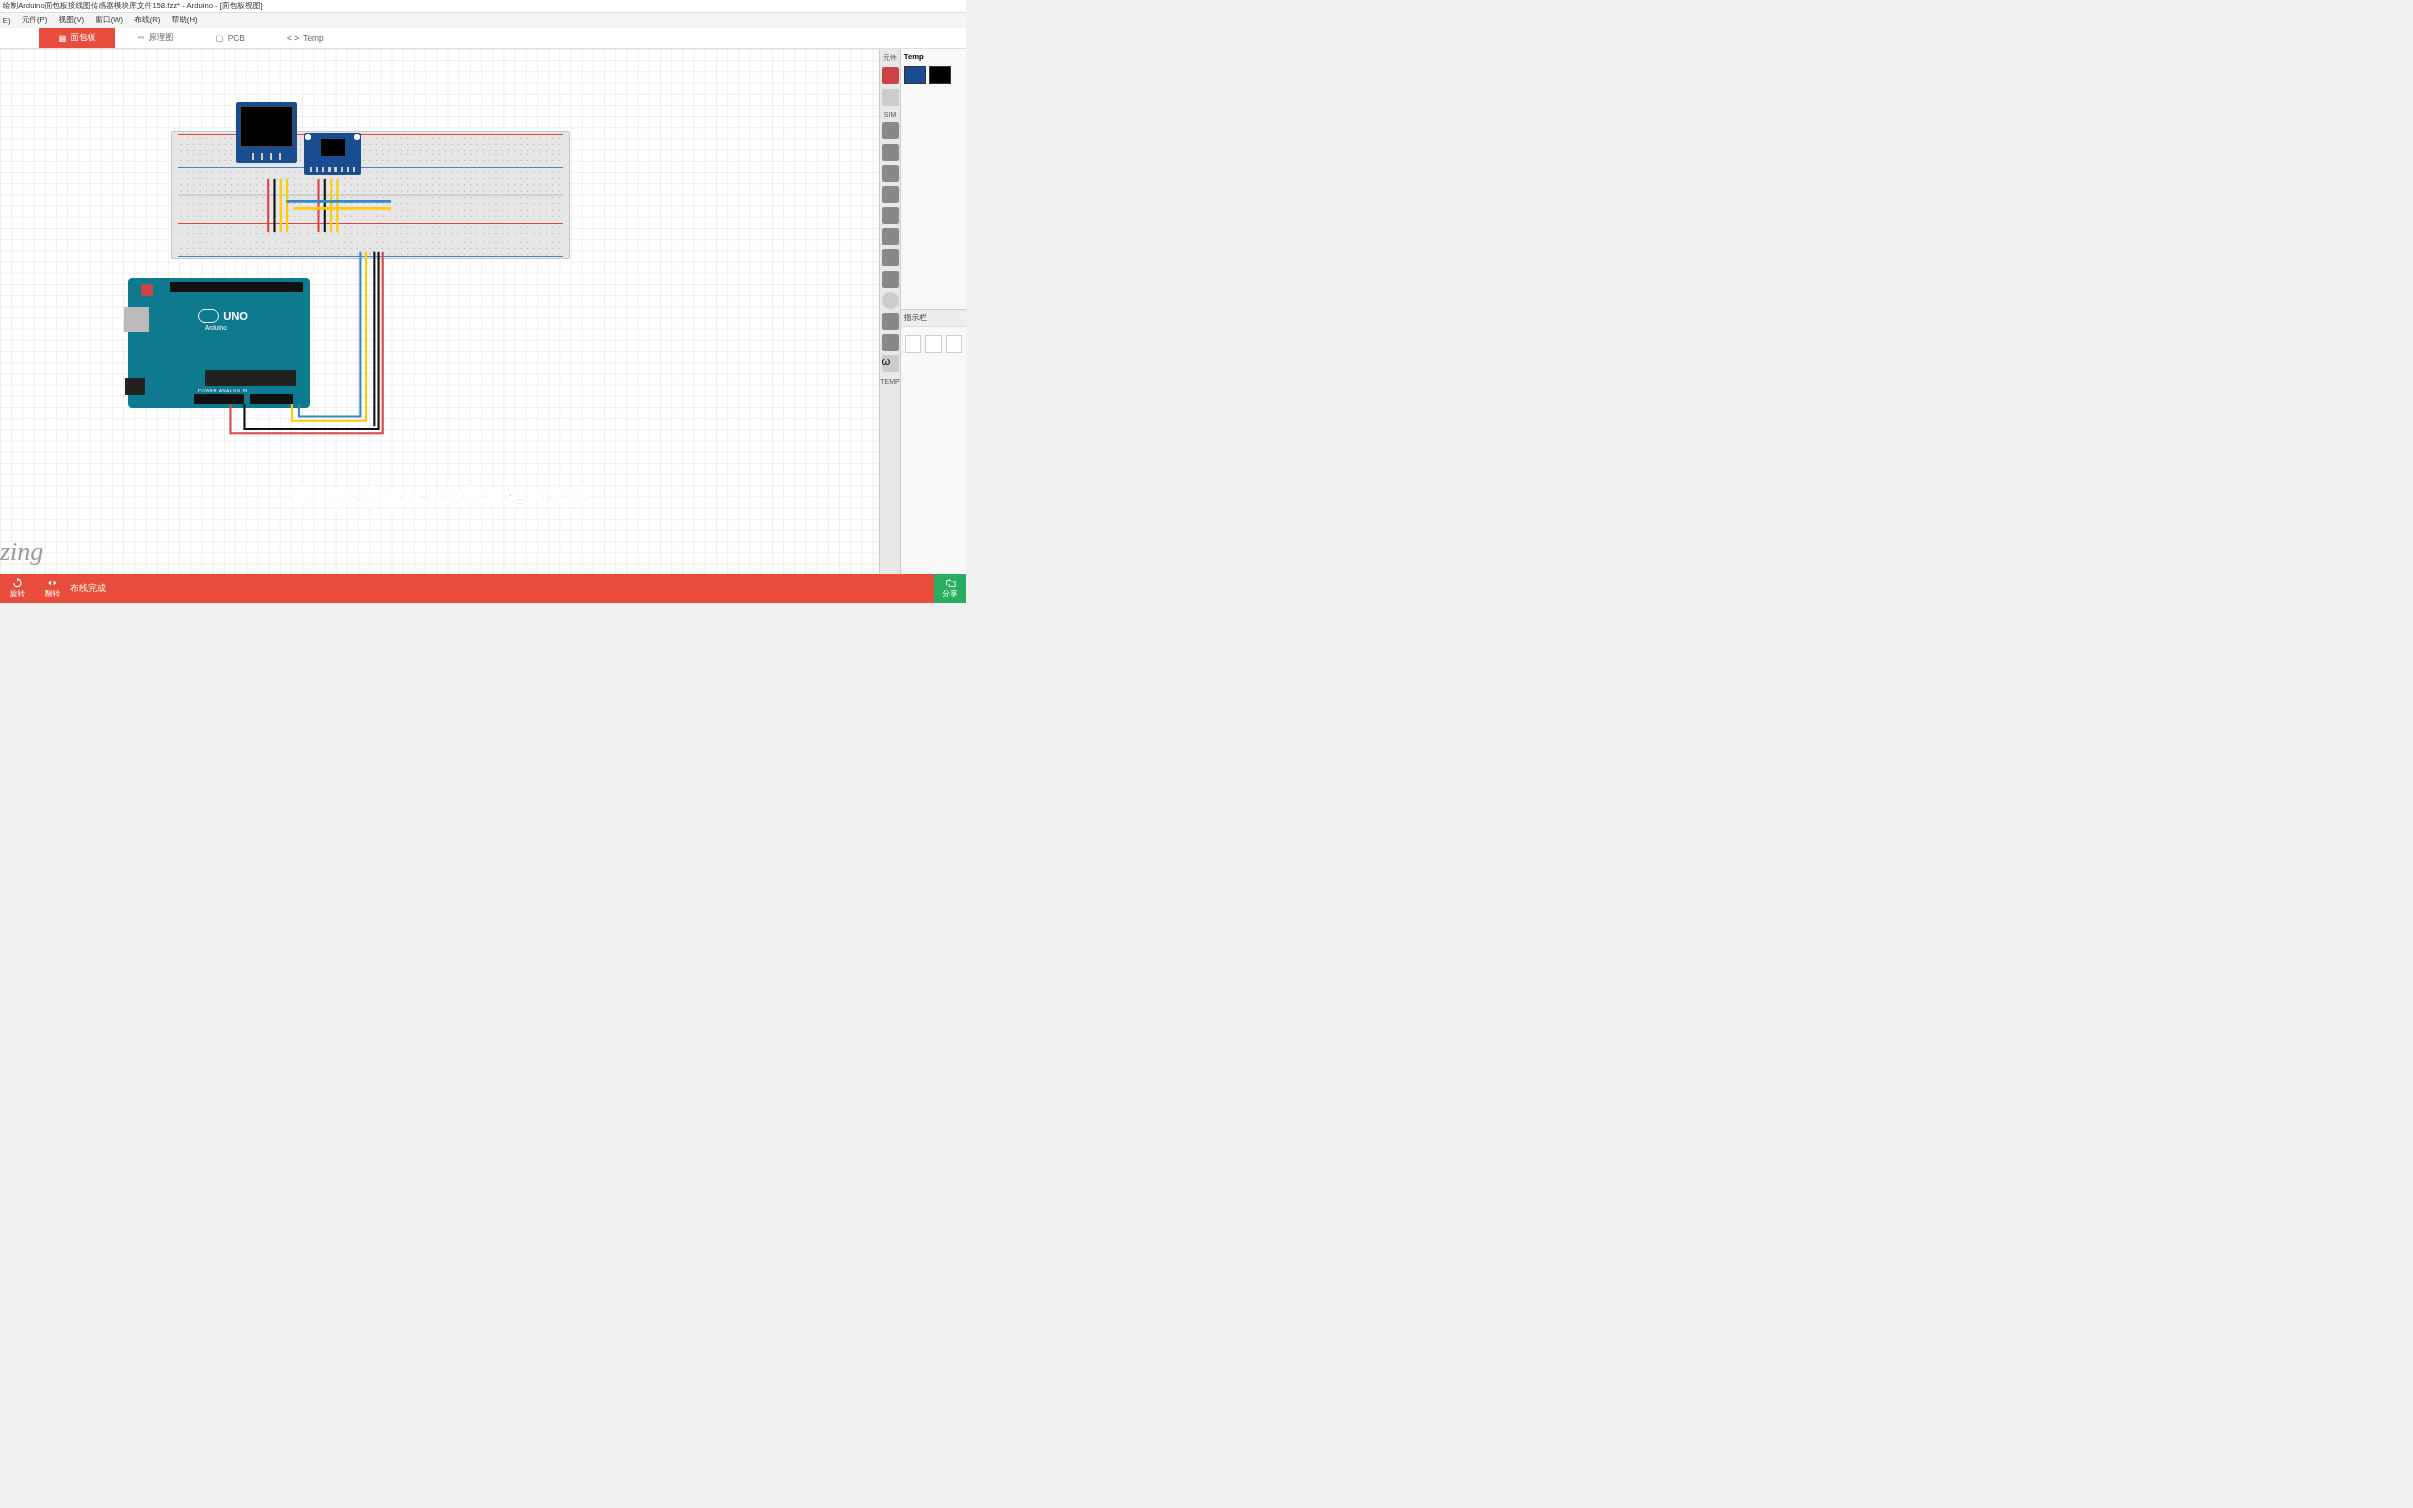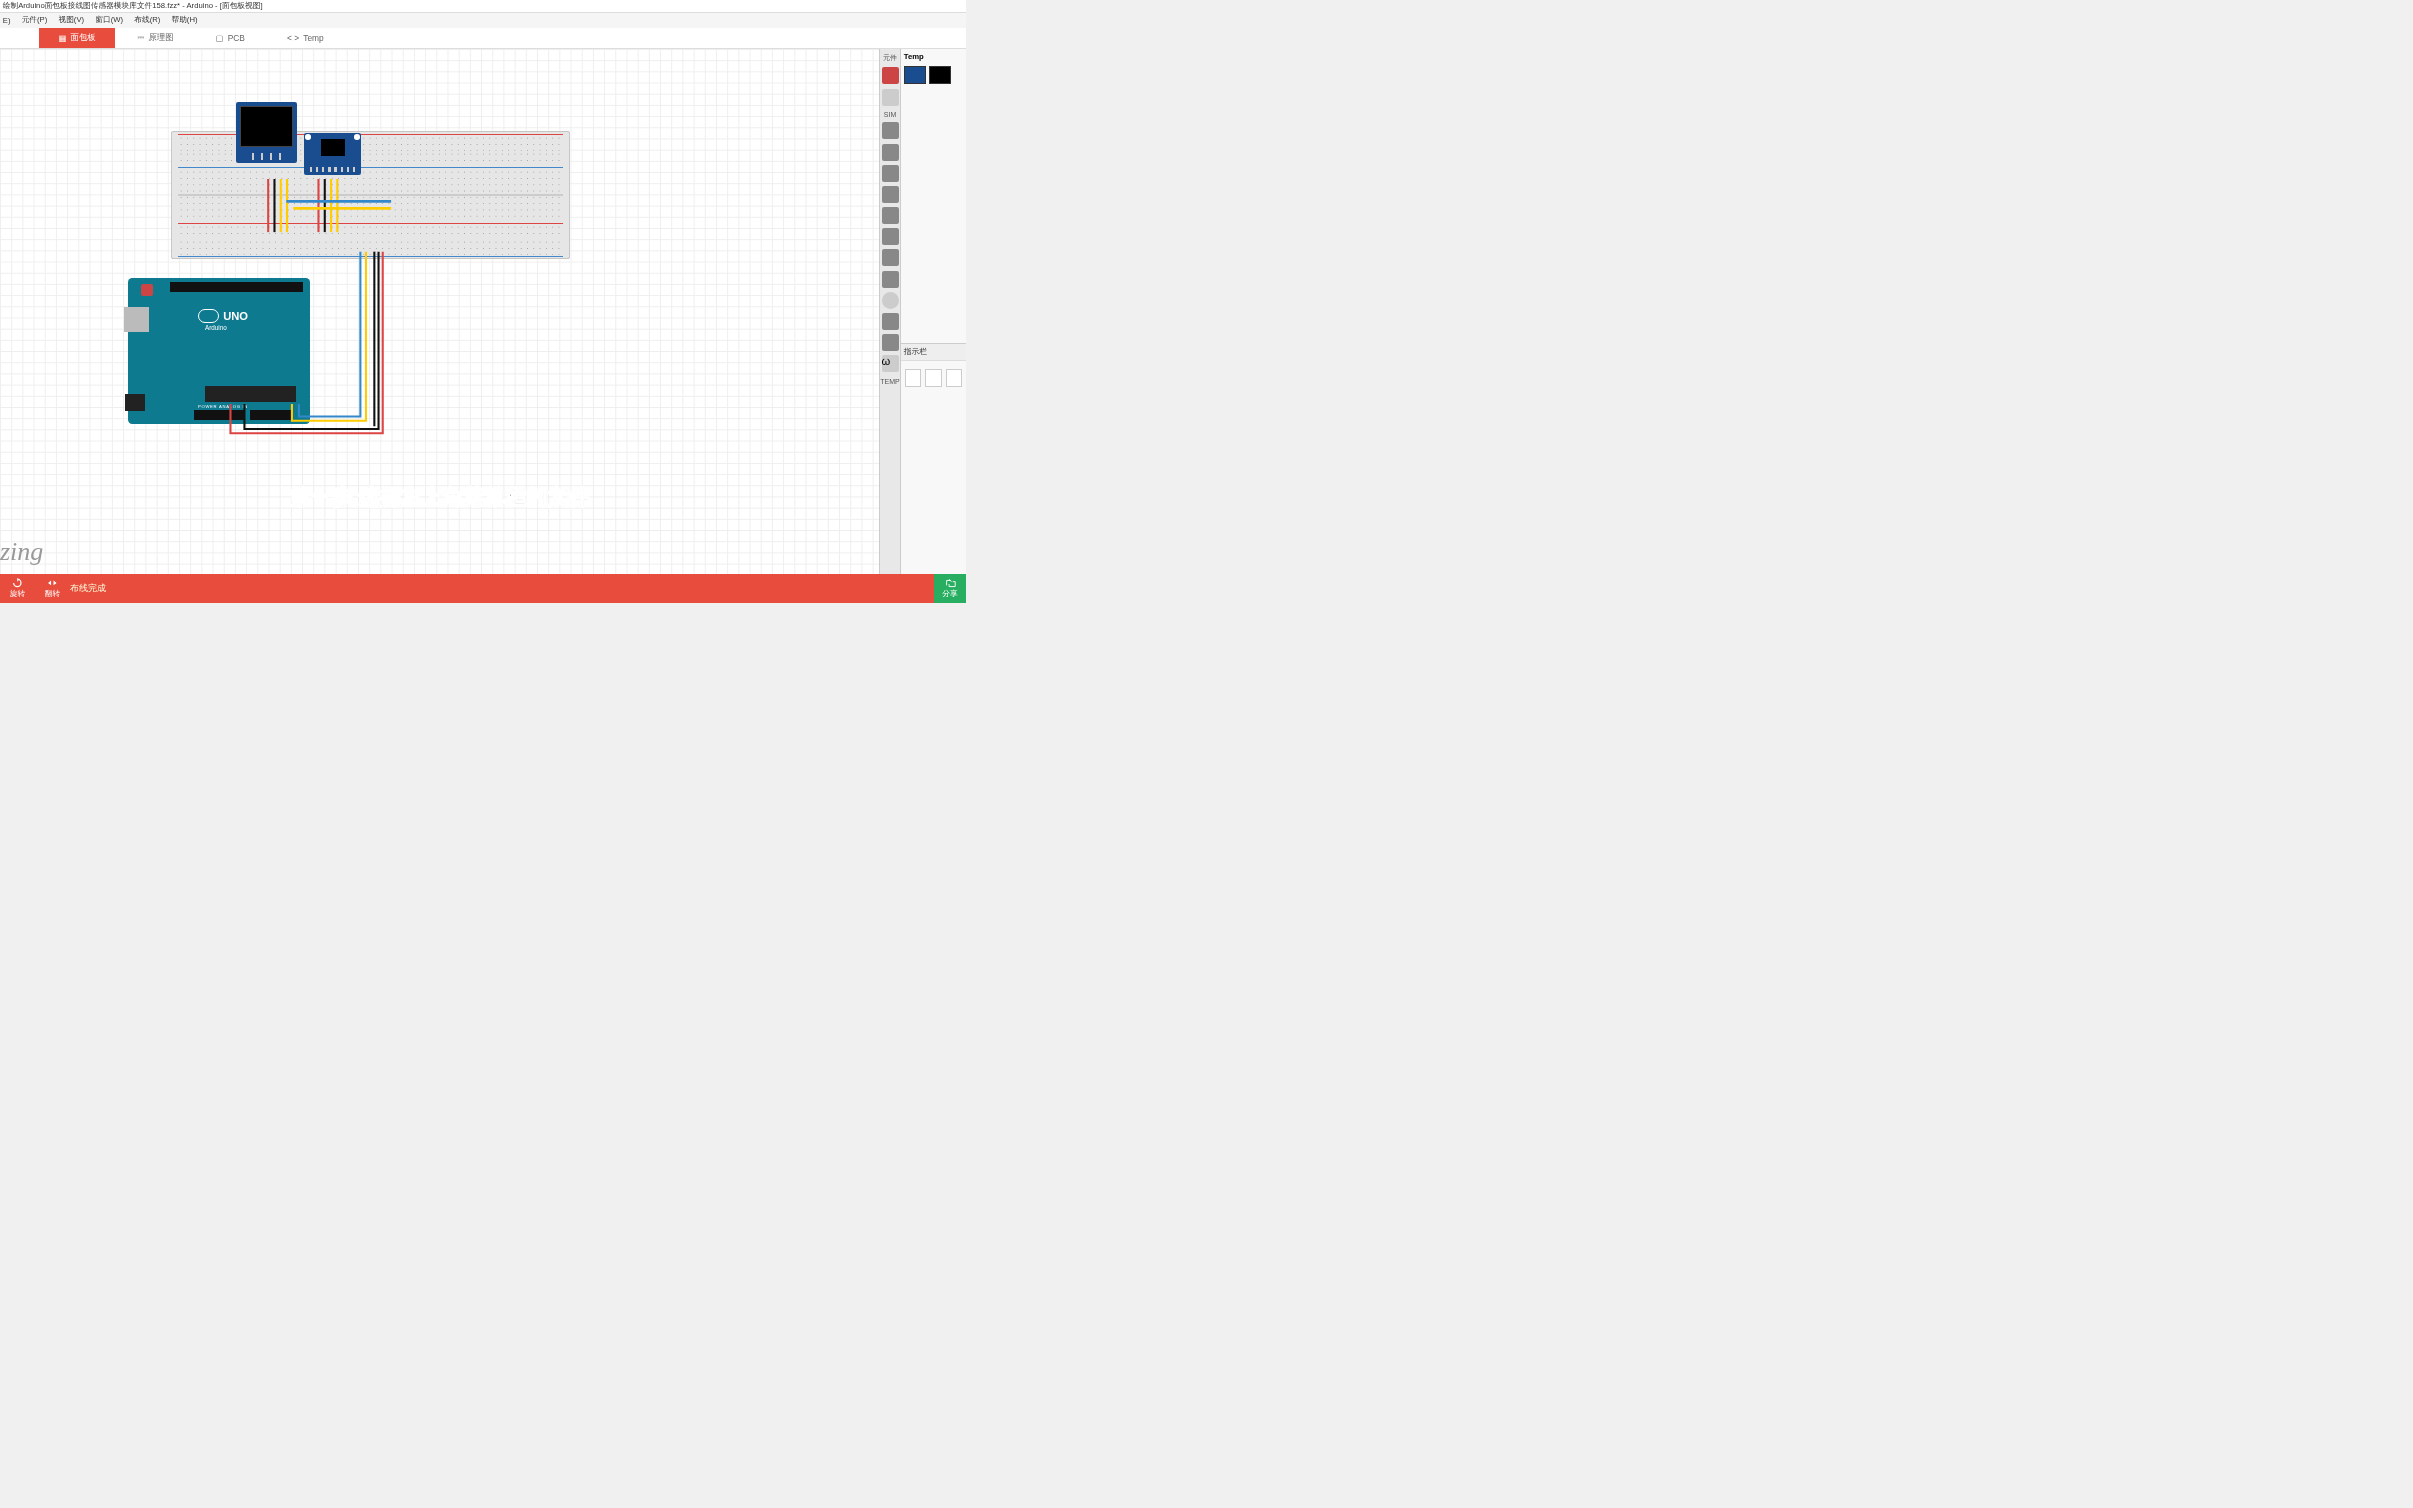--- a/index.html
+++ b/index.html
@@ -29,21 +29,21 @@
 .rb-item { width: 17px; height: 17px; background: #888; border-radius: 2.1px; cursor: pointer; }
 .rb-item.light { background: #ccc; }
 .rb-label { font-size: 7px; color: #555; margin-top: 1.4px; }
 
 .parts-panel { width: 66px; background: #f8f8f8; border-left: 0.7px solid #ccc; display: flex; flex-direction: column; }
 .parts-title { font-size: 7.7px; font-weight: bold; padding: 2.8px; }
 .parts-thumbs { display: flex; gap: 2.8px; padding: 2.8px; }
 .thumb { width: 22.3px; height: 18px; background: #1a4d8f; border: 0.7px solid #333; }
 .thumb2 { background: #000; }
 
-.inspector { height: 231px; border-top: 0.7px solid #ccc; }
+.inspector { height: 265px; border-top: 0.7px solid #ccc; }
 .insp-header { font-size: 7.7px; padding: 2.8px; color: #333; background: #eee; border-bottom: 0.7px solid #ddd; }
 .insp-thumbs { display: flex; gap: 4.2px; padding: 8.4px 4.2px; }
 .insp-slot { width: 18px; height: 18px; background: #fff; border: 0.7px solid #ccc; }
 
 
 .bottom-bar { position: absolute; left: 0; right: 0; bottom: 0; height: 29px; background: #e84c3d; display: flex; align-items: center; color: #fff; font-size: 7.7px; }
 .bb-btn { display: flex; flex-direction: column; align-items: center; padding: 0 9.8px; cursor: pointer; gap: 1.4px; }
 .bb-icon { width: 12.6px; height: 9.8px; }
 .bb-center { flex: 1; text-align: left; font-size: 9px; color: #ffd; }
 .bb-share { background: #27ae60; height: 100%; padding: 0 8.4px; display: flex; flex-direction: column; align-items: center; justify-content: center; gap: 1.4px; cursor: pointer; }
@@ -53,21 +53,21 @@
 .breadboard { position: absolute; left: 171px; top: 82px; width: 399px; height: 128px; background: #e6e6e6; border-radius: 2.8px; box-shadow: inset 0 0 0 0.7px #bbb; }
 .bb-rail { position: absolute; left: 7px; right: 7px; height: 15.4px; }
 .bb-rail.top1 { top: 4.2px; } .bb-rail.top2 { top: 19.6px; }
 .bb-rail.bot1 { bottom: 19.6px; } .bb-rail.bot2 { bottom: 4.2px; }
 .bb-mid { position: absolute; left: 7px; right: 7px; top: 38px; bottom: 38px; background: linear-gradient(#e6e6e6 48%, #ccc 48%, #ccc 52%, #e6e6e6 52%); }
 .dots { position: absolute; inset: 0; background-image: radial-gradient(#555 0.7px, transparent 0.8px); background-size: 6.3px 6.3px; opacity: 0.5; }
 .rail-line { position: absolute; left: 0; right: 0; height: 0.7px; }
 .rail-line.red { background: #d44; } .rail-line.blue { background: #48c; }
 
 
-.arduino { position: absolute; left: 128px; top: 229px; width: 182px; height: 146px; background: #0e7a8f; border-radius: 4.2px; }
+.arduino { position: absolute; left: 128px; top: 229px; width: 182px; height: 130px; background: #0e7a8f; border-radius: 4.2px; }
 .ard-usb { position: absolute; left: -4.2px; top: 29px; width: 25px; height: 25px; background: #bbb; }
 .ard-power { position: absolute; left: -2.8px; bottom: 12.6px; width: 19.6px; height: 17px; background: #222; }
 .ard-header-top { position: absolute; top: 4.2px; left: 42px; right: 7px; height: 9.8px; background: #111; }
 .ard-header-bl { position: absolute; bottom: 4.2px; left: 66px; width: 50px; height: 9.8px; background: #111; }
 .ard-header-br { position: absolute; bottom: 4.2px; left: 122px; width: 43px; height: 9.8px; background: #111; }
 .ard-chip { position: absolute; bottom: 22.3px; left: 77px; width: 91px; height: 15.4px; background: #222; }
 .ard-logo { position: absolute; top: 31px; left: 70px; color: #fff; font-size: 11.2px; font-weight: bold; display: flex; align-items: center; gap: 4.2px; }
 .ard-logo-ring { width: 21px; height: 14px; border: 1.4px solid #fff; border-radius: 7px; }
 .ard-reset { position: absolute; top: 5.6px; left: 12.6px; width: 12.6px; height: 12.6px; background: #c44; border-radius: 2.1px; }
 .ard-sub { position: absolute; top: 46px; left: 77px; color: #fff; font-size: 6.3px; }

